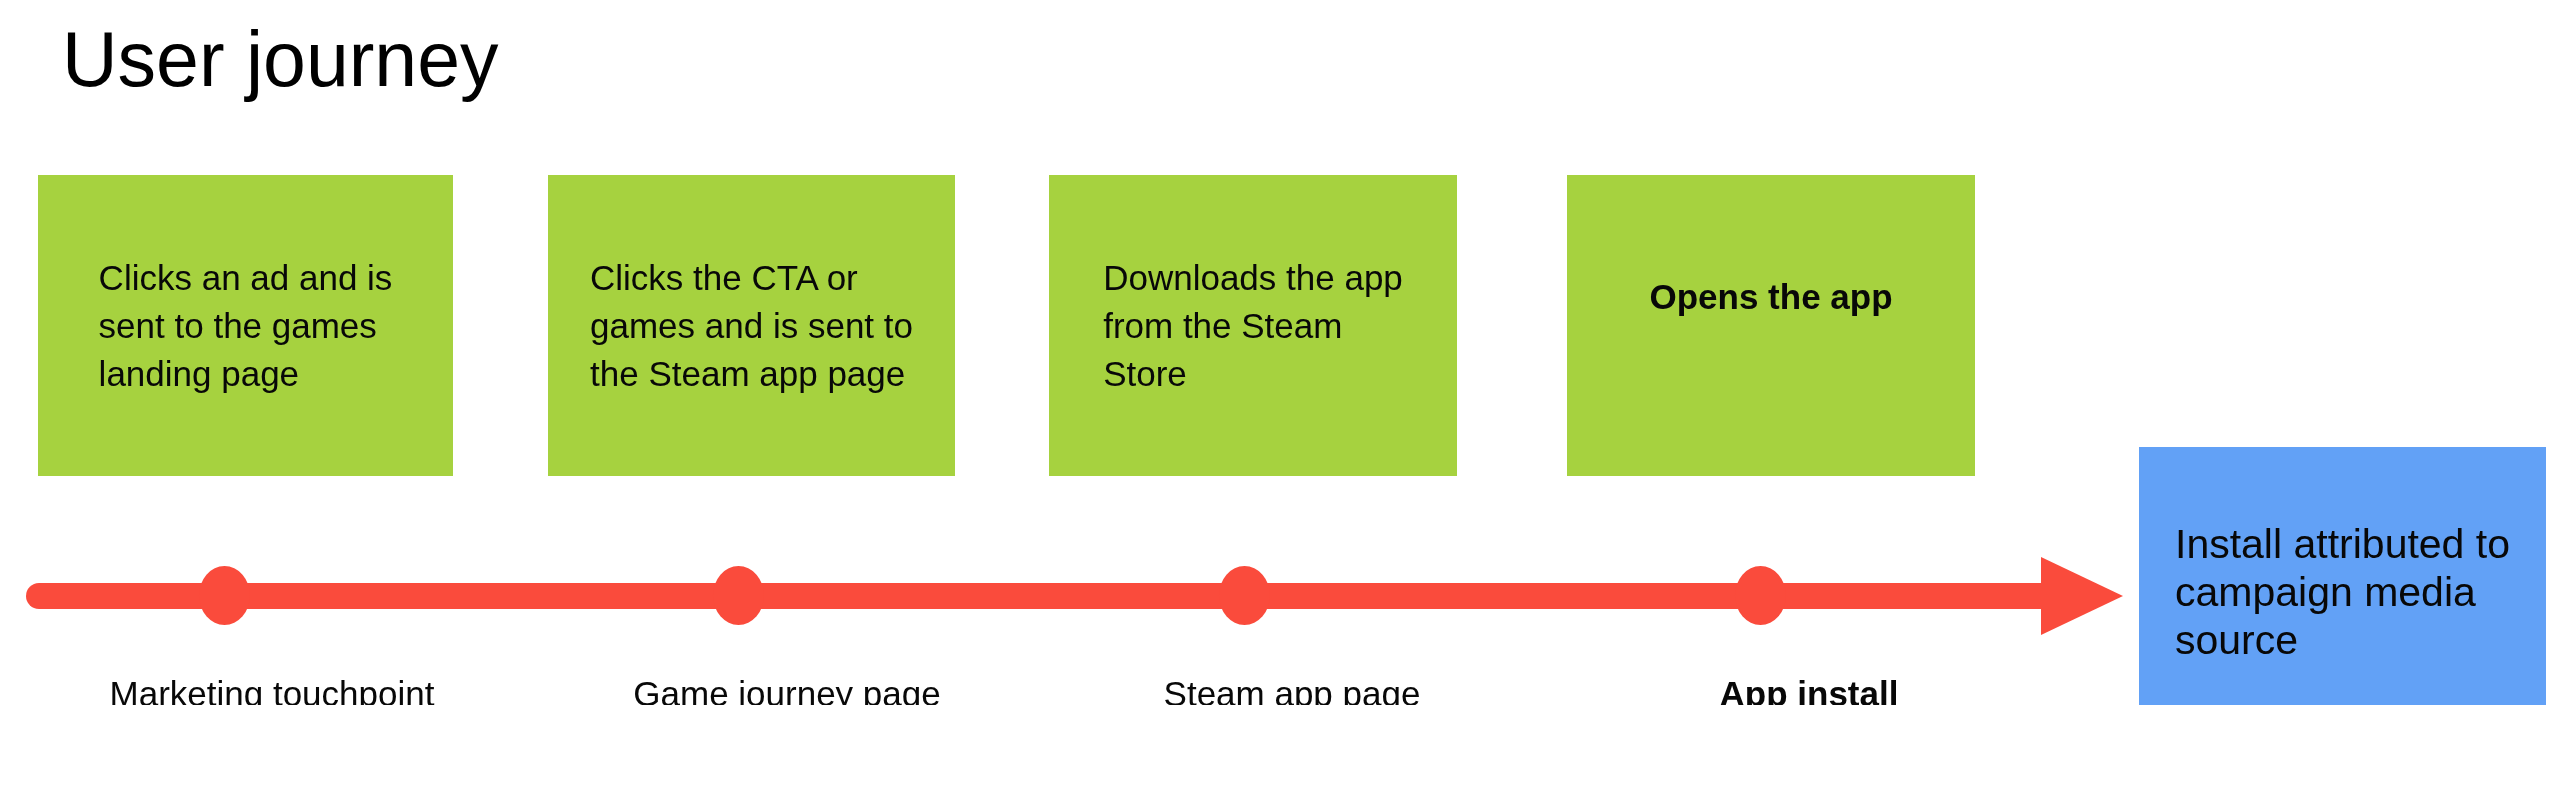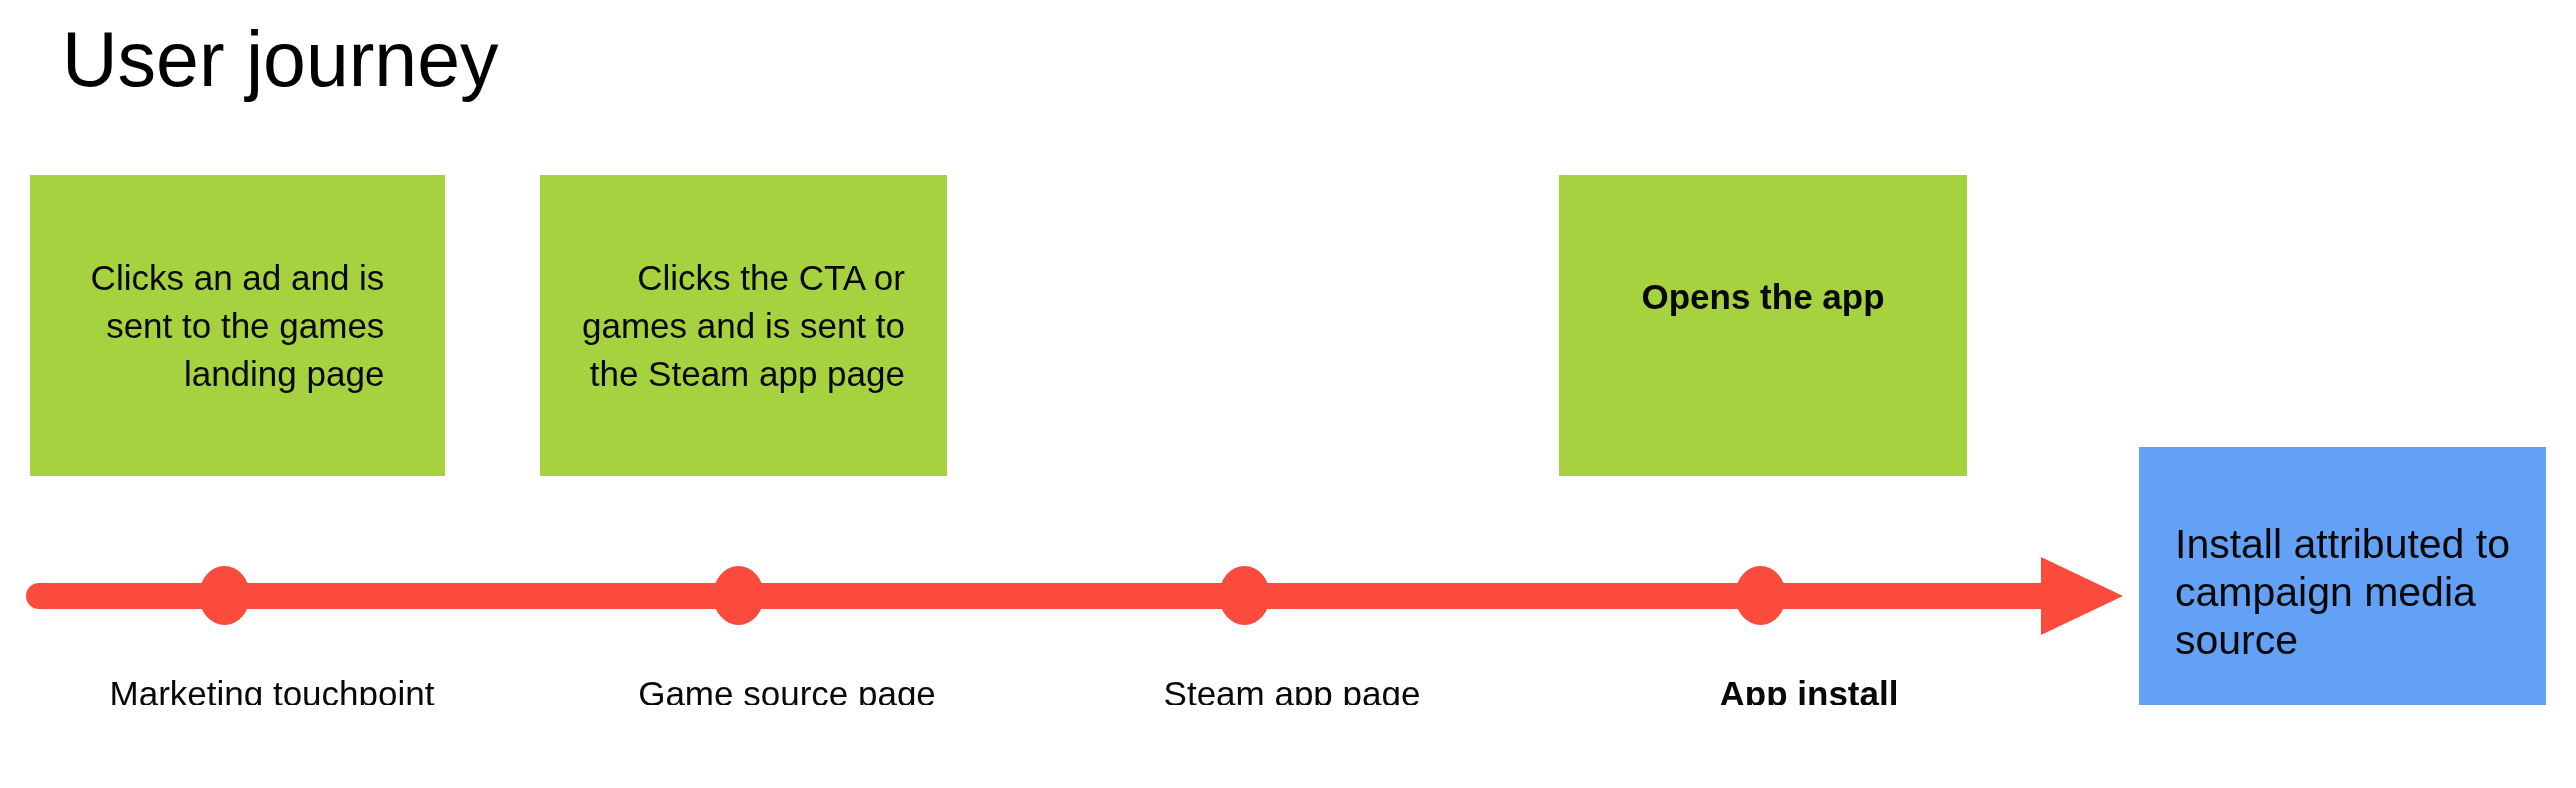--- a/index.html
+++ b/index.html
@@ -29,24 +29,25 @@
     white-space:nowrap;
   }
   .stage-box{
     position:absolute;
     top:175px;
     height:301px;
     background:var(--stage-fill);
     display:flex;
     align-items:center;
     justify-content:center;
-    text-align:right;
+    text-align:left;
     font-size:35px;
     line-height:48px;
     white-space:pre-line;
+    margin-left:8px;
   }
   .stage-1{left:30px;width:415px;}
   .stage-2{left:540px;width:407px;}
   .stage-3{left:1041px;width:408px;}
   .stage-4{left:1559px;width:408px;}
   .stage-4 .stage-text{transform:translateY(-29px);font-weight:bold;}
   .outcome-box{
     position:absolute;
     left:2139px;
     top:447px;
@@ -116,37 +117,42 @@
   <div class="stage-box stage-1">
     <span class="stage-text">Clicks an ad and is
 sent to the games
 landing page</span>
   </div>
   <div class="stage-box stage-2">
     <span class="stage-text">Clicks the CTA or
 games and is sent to
 the Steam app page</span>
   </div>
+  <div class="stage-box stage-3">
+    <span class="stage-text">Downloads the app
+from the Steam
+Store</span>
+  </div>
   <div class="stage-box stage-4">
     <span class="stage-text">Opens the app</span>
   </div>
 
   <div class="outcome-box">
     <span class="stage-text">Install attributed to
 campaign media
 source</span>
   </div>
 
   <div class="timeline-shaft"></div>
   <div class="timeline-arrowhead"></div>
 
   <div class="timeline-dot dot-1"></div>
   <div class="timeline-dot dot-2"></div>
   <div class="timeline-dot dot-3"></div>
   <div class="timeline-dot dot-4"></div>
 
   <div class="timeline-label label-1">Marketing touchpoint</div>
-  <div class="timeline-label label-2">Game source page</div>
+  <div class="timeline-label label-2">Game journey page</div>
   <div class="timeline-label label-3">Steam app page</div>
   <div class="timeline-label label-4">App install</div>
 
 </div>
 
 
 </body></html>

